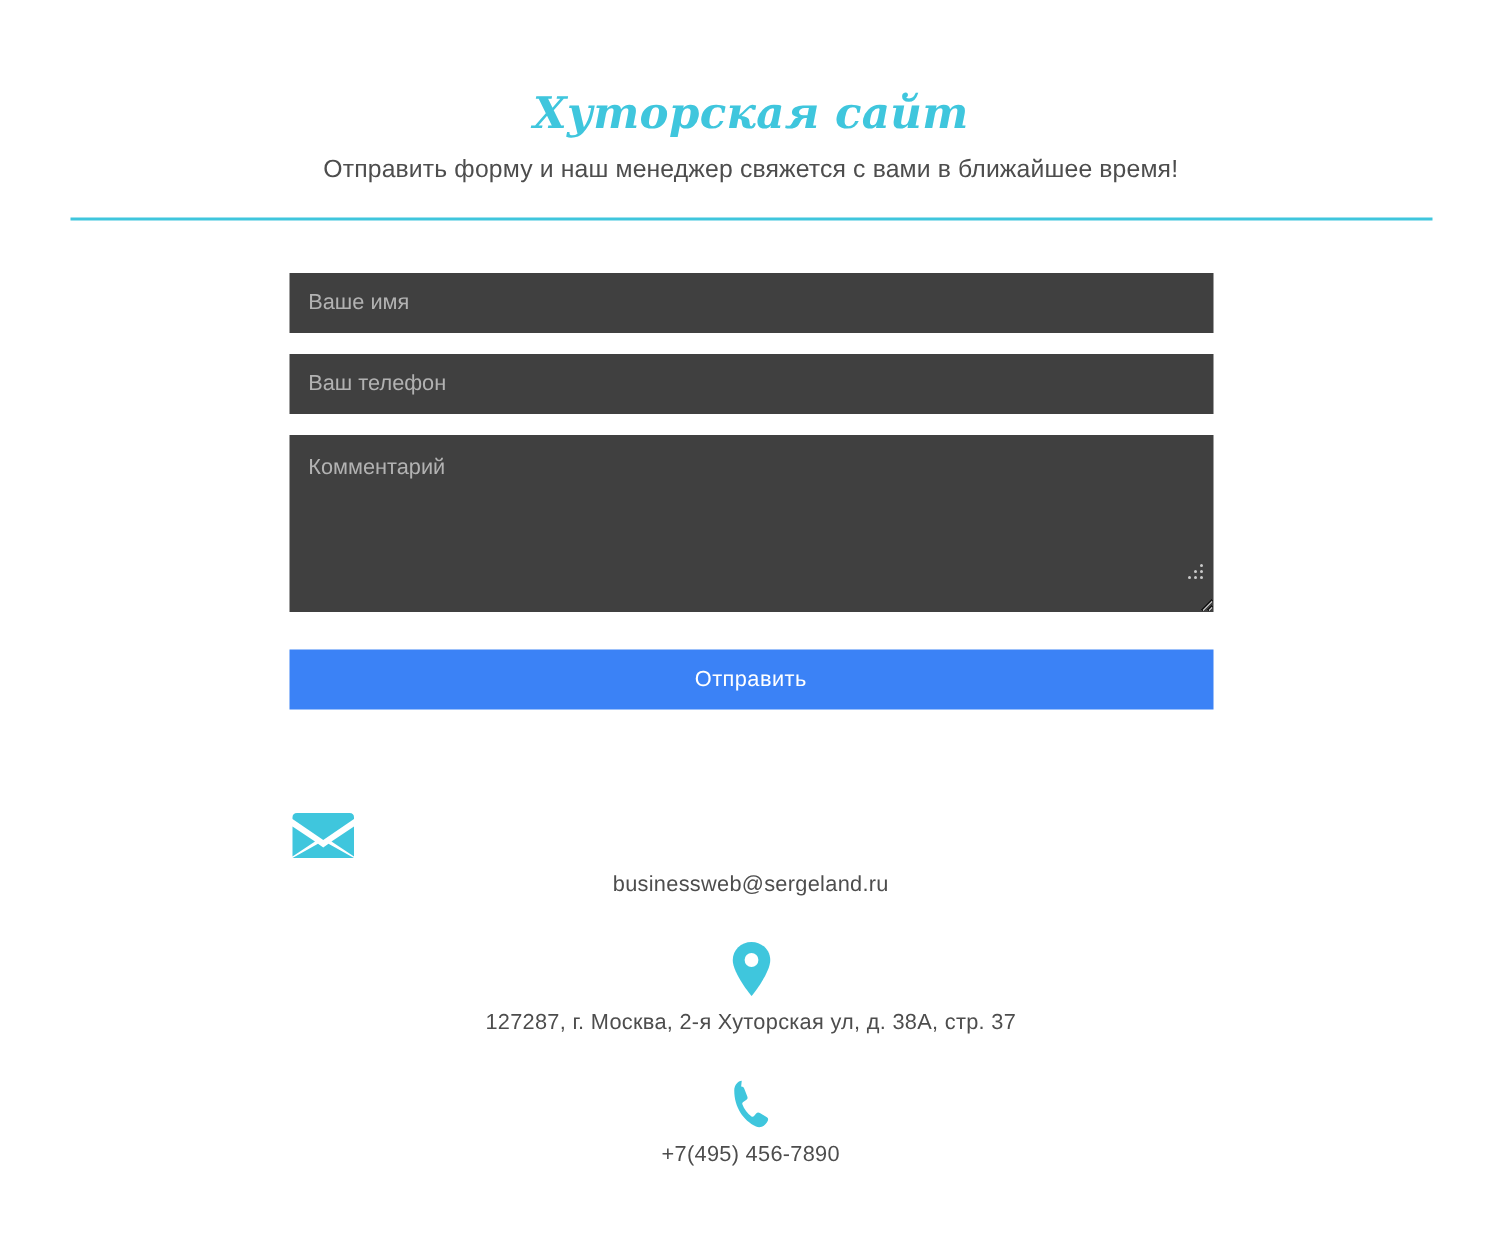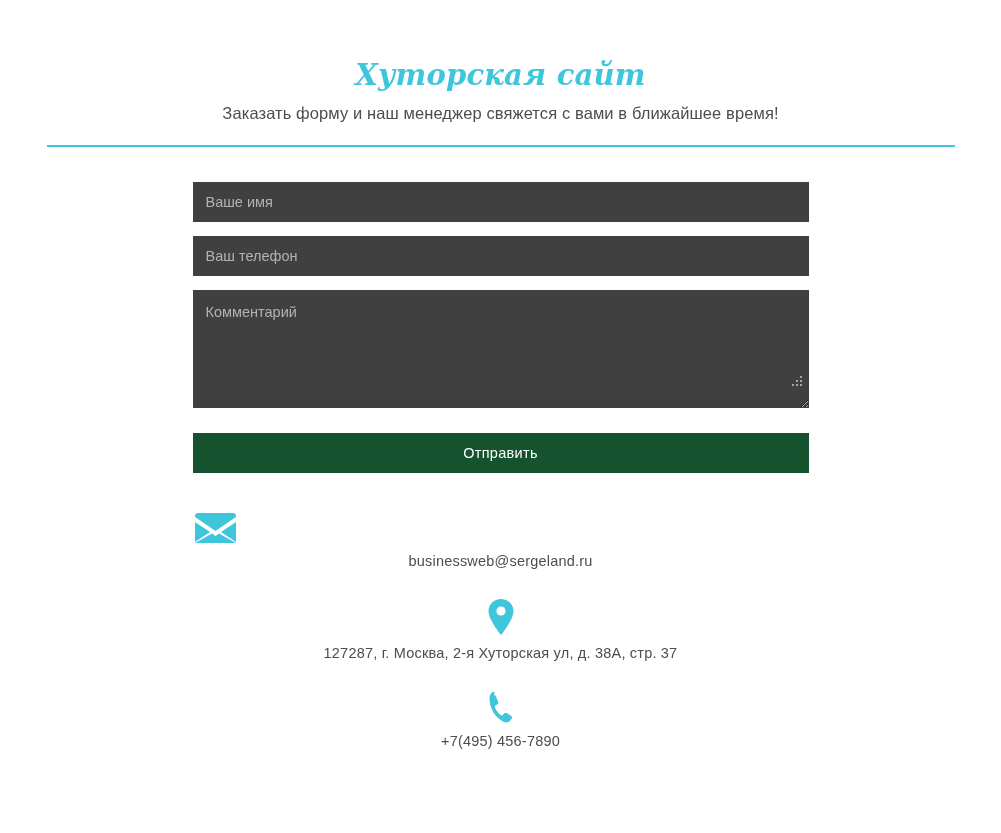--- a/index.html
+++ b/index.html
@@ -112,36 +112,36 @@
     position: absolute;
     width: 2px;
     height: 2px;
     background: #c9c9c9;
     border-radius: 1px;
   }
 
   .submit-button {
     width: 616px;
     height: 40px;
-    background: #14532d;
+    background: #3b82f6;
     border: none;
     outline: none;
     color: #ffffff;
     font-family: "Liberation Sans", sans-serif;
     font-size: 14.5px;
     cursor: pointer;
     display: block;
     margin-top: 25px;
     letter-spacing: 0.3px;
   }
 
   .contacts {
     width: 616px;
     margin: 0 auto;
-    padding-top: 39px;
+    padding-top: 68px;
     text-align: center;
   }
 
   .contact-row {
     margin-bottom: 29px;
   }
   .contact-row:last-child {
     margin-bottom: 16px;
   }
 
@@ -161,21 +161,21 @@
   .icon-pin svg { display: block; margin: 0 auto; }
   .icon-phone svg { display: block; margin: 0 auto; }
 </style>
 </head>
 <body>
 
 <div class="page">
 
   <div class="header-block">
     <h1 class="form-title">Хуторская сайт</h1>
-    <p class="form-subtitle">Заказать форму и наш менеджер свяжется с вами в ближайшее время!</p>
+    <p class="form-subtitle">Отправить форму и наш менеджер свяжется с вами в ближайшее время!</p>
   </div>
 
   <div class="divider"></div>
 
   <form class="form-wrap">
 
     <input class="field text-field" type="text" placeholder="Ваше имя" style="">
 
     <input class="field text-field" type="text" placeholder="Ваш телефон" style="">
 

